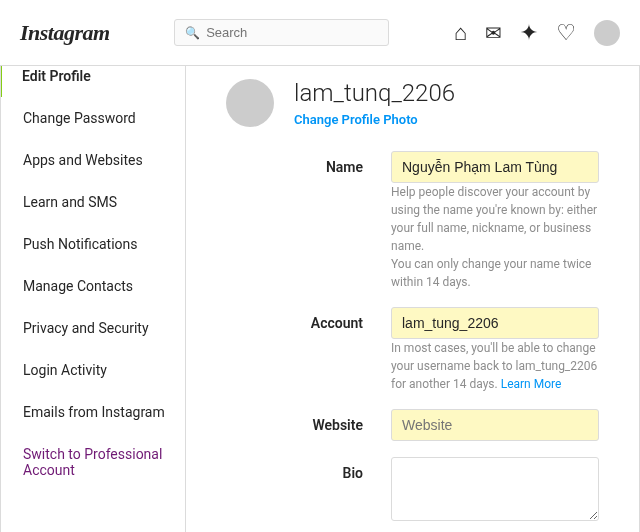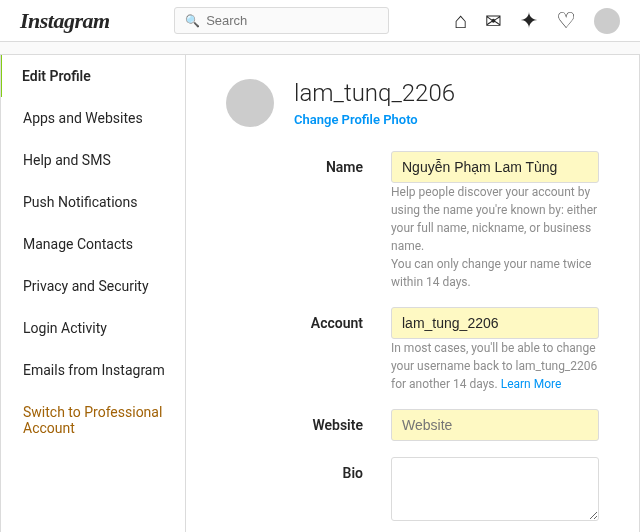--- a/index.html
+++ b/index.html
@@ -2,21 +2,21 @@
 <html><head>
   <meta charset="utf-8">
   <style>
     * { box-sizing: border-box; margin: 0; padding: 0; }
     body { font-family: -apple-system, BlinkMacSystemFont, 'Segoe UI', Roboto, Helvetica, Arial, sans-serif; background: #fafafa; font-size: 14px; color: #262626; }
 
     
     .header {
       background: #fff;
       border-bottom: 1px solid #dbdbdb;
-      height: 42px;
+      height: 66px;
       display: flex;
       align-items: center;
       justify-content: space-between;
       padding: 0 20px;
       position: fixed;
       top: 0; left: 0; right: 0;
       z-index: 100;
     }
     .header-logo {
       font-family: 'Segoe UI', cursive;
@@ -67,21 +67,21 @@
       padding: 13px 20px;
       font-size: 14px;
       cursor: pointer;
       color: #262626;
       border-left: 2px solid transparent;
     }
     .sidebar-item.active {
       font-weight: 600;
       border-left: 1px solid #84cc16;
     }
-    .sidebar-item.blue { color: #a16207; }
+    .sidebar-item.blue { color: #701a75; }
 
     
     .content {
       flex: 1;
       padding: 24px 40px;
     }
 
     
     .profile-header {
       display: flex;
@@ -176,22 +176,23 @@
     <span class="header-icon">♡</span>
     <div class="avatar-small"></div>
   </div>
 </header>
 
 <div class="main-container">
 
   <div class="sidebar-wrapper">
     <nav class="sidebar-nav">
       <div class="sidebar-item active">Edit Profile</div>
+      <div class="sidebar-item">Change Password</div>
       <div class="sidebar-item">Apps and Websites</div>
-      <div class="sidebar-item">Help and SMS</div>
+      <div class="sidebar-item">Learn and SMS</div>
       <div class="sidebar-item">Push Notifications</div>
       <div class="sidebar-item">Manage Contacts</div>
       <div class="sidebar-item">Privacy and Security</div>
       <div class="sidebar-item">Login Activity</div>
       <div class="sidebar-item">Emails from Instagram</div>
       <div class="sidebar-item blue">Switch to Professional Account</div>
     </nav>
 
   </div>
 

